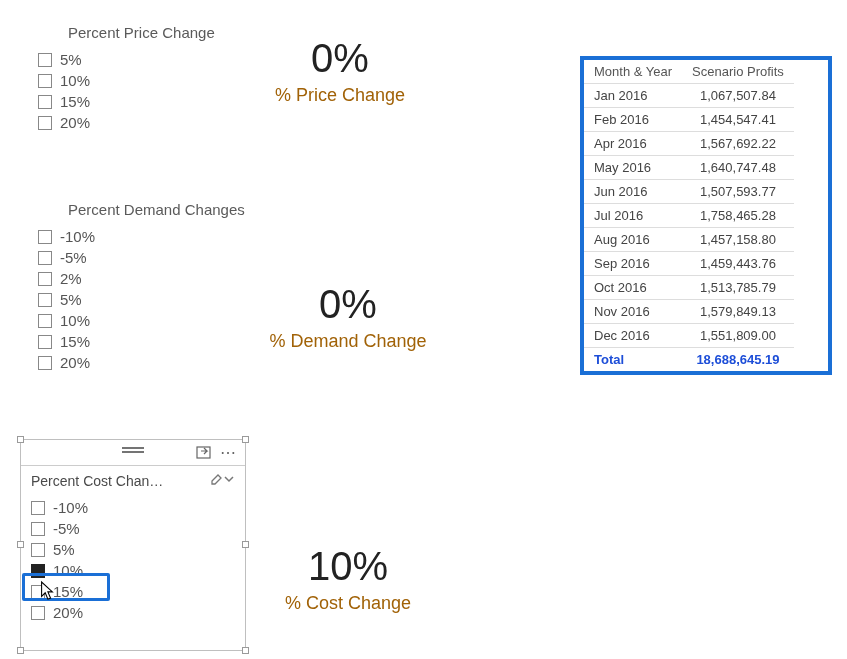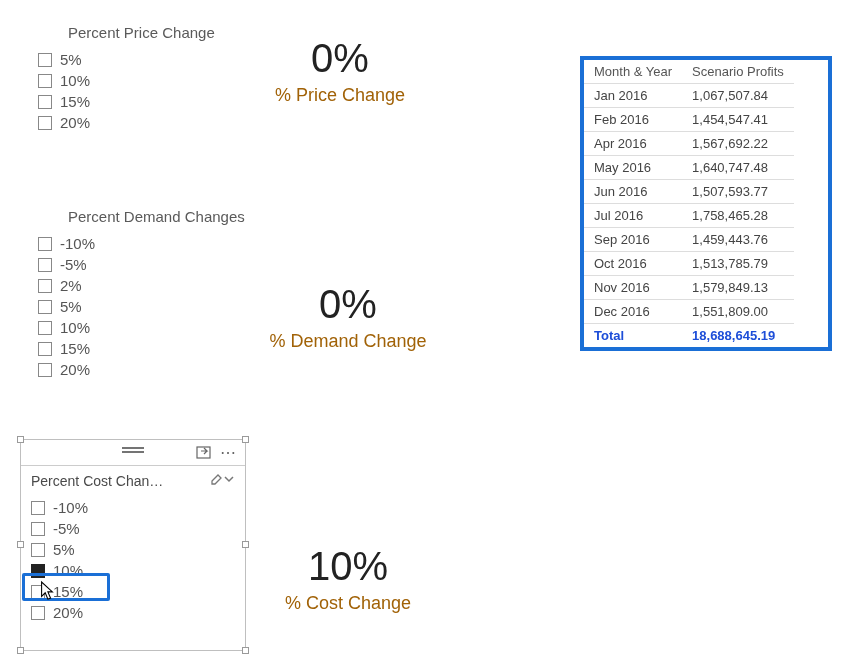--- a/index.html
+++ b/index.html
@@ -40,21 +40,21 @@
     .kpi-label { font-size: 18px; color: #a16207; margin-top: 4px; }
 
     .table-wrap {
       position: absolute;
       border: 4px solid #1a6fd6;
       background: #fff;
     }
     table { border-collapse: collapse; font-size: 13px; color: #444; }
     th, td { padding: 4px 10px; border-bottom: 1px solid #ddd; text-align: left; }
     th { font-weight: 400; color: #555; }
-    td.num, th.num { text-align: left; }
+    td.num, th.num { text-align: center; }
     tr.total td { font-weight: 700; color: #1d4ed8; border-bottom: none; }
 
     .visual-frame {
       position: absolute;
       border: 1px solid #bfbfbf;
       background: #fff;
     }
     .frame-corner {
       position: absolute; width: 7px; height: 7px;
       background: #fff; border: 1px solid #9a9a9a;
@@ -123,21 +123,21 @@
         <span class="cb-label">20%</span>
       </div>
     </div>
 </div>
 
 <div class="kpi" style="left:250px; top:36px; width:180px;">
   <div class="kpi-value">0%</div>
   <div class="kpi-label">% Price Change</div>
 </div>
 
-<div class="slicer" style="left:38px; top:208px;">
+<div class="slicer" style="left:38px; top:201px;">
   <div class="slicer-title">Percent Demand Changes</div>
   <div id="slicer-demand-items">
       <div class="slicer-item">
         <span class="cb"></span>
         <span class="cb-label">-10%</span>
       </div>
       <div class="slicer-item">
         <span class="cb"></span>
         <span class="cb-label">-5%</span>
       </div>
@@ -268,20 +268,24 @@
         </tr>
         <tr>
           <td>Jun 2016</td>
           <td class="num">1,507,593.77</td>
         </tr>
         <tr>
           <td>Jul 2016</td>
           <td class="num">1,758,465.28</td>
         </tr>
         <tr>
+          <td>Aug 2016</td>
+          <td class="num">1,457,158.80</td>
+        </tr>
+        <tr>
           <td>Sep 2016</td>
           <td class="num">1,459,443.76</td>
         </tr>
         <tr>
           <td>Oct 2016</td>
           <td class="num">1,513,785.79</td>
         </tr>
         <tr>
           <td>Nov 2016</td>
           <td class="num">1,579,849.13</td>

